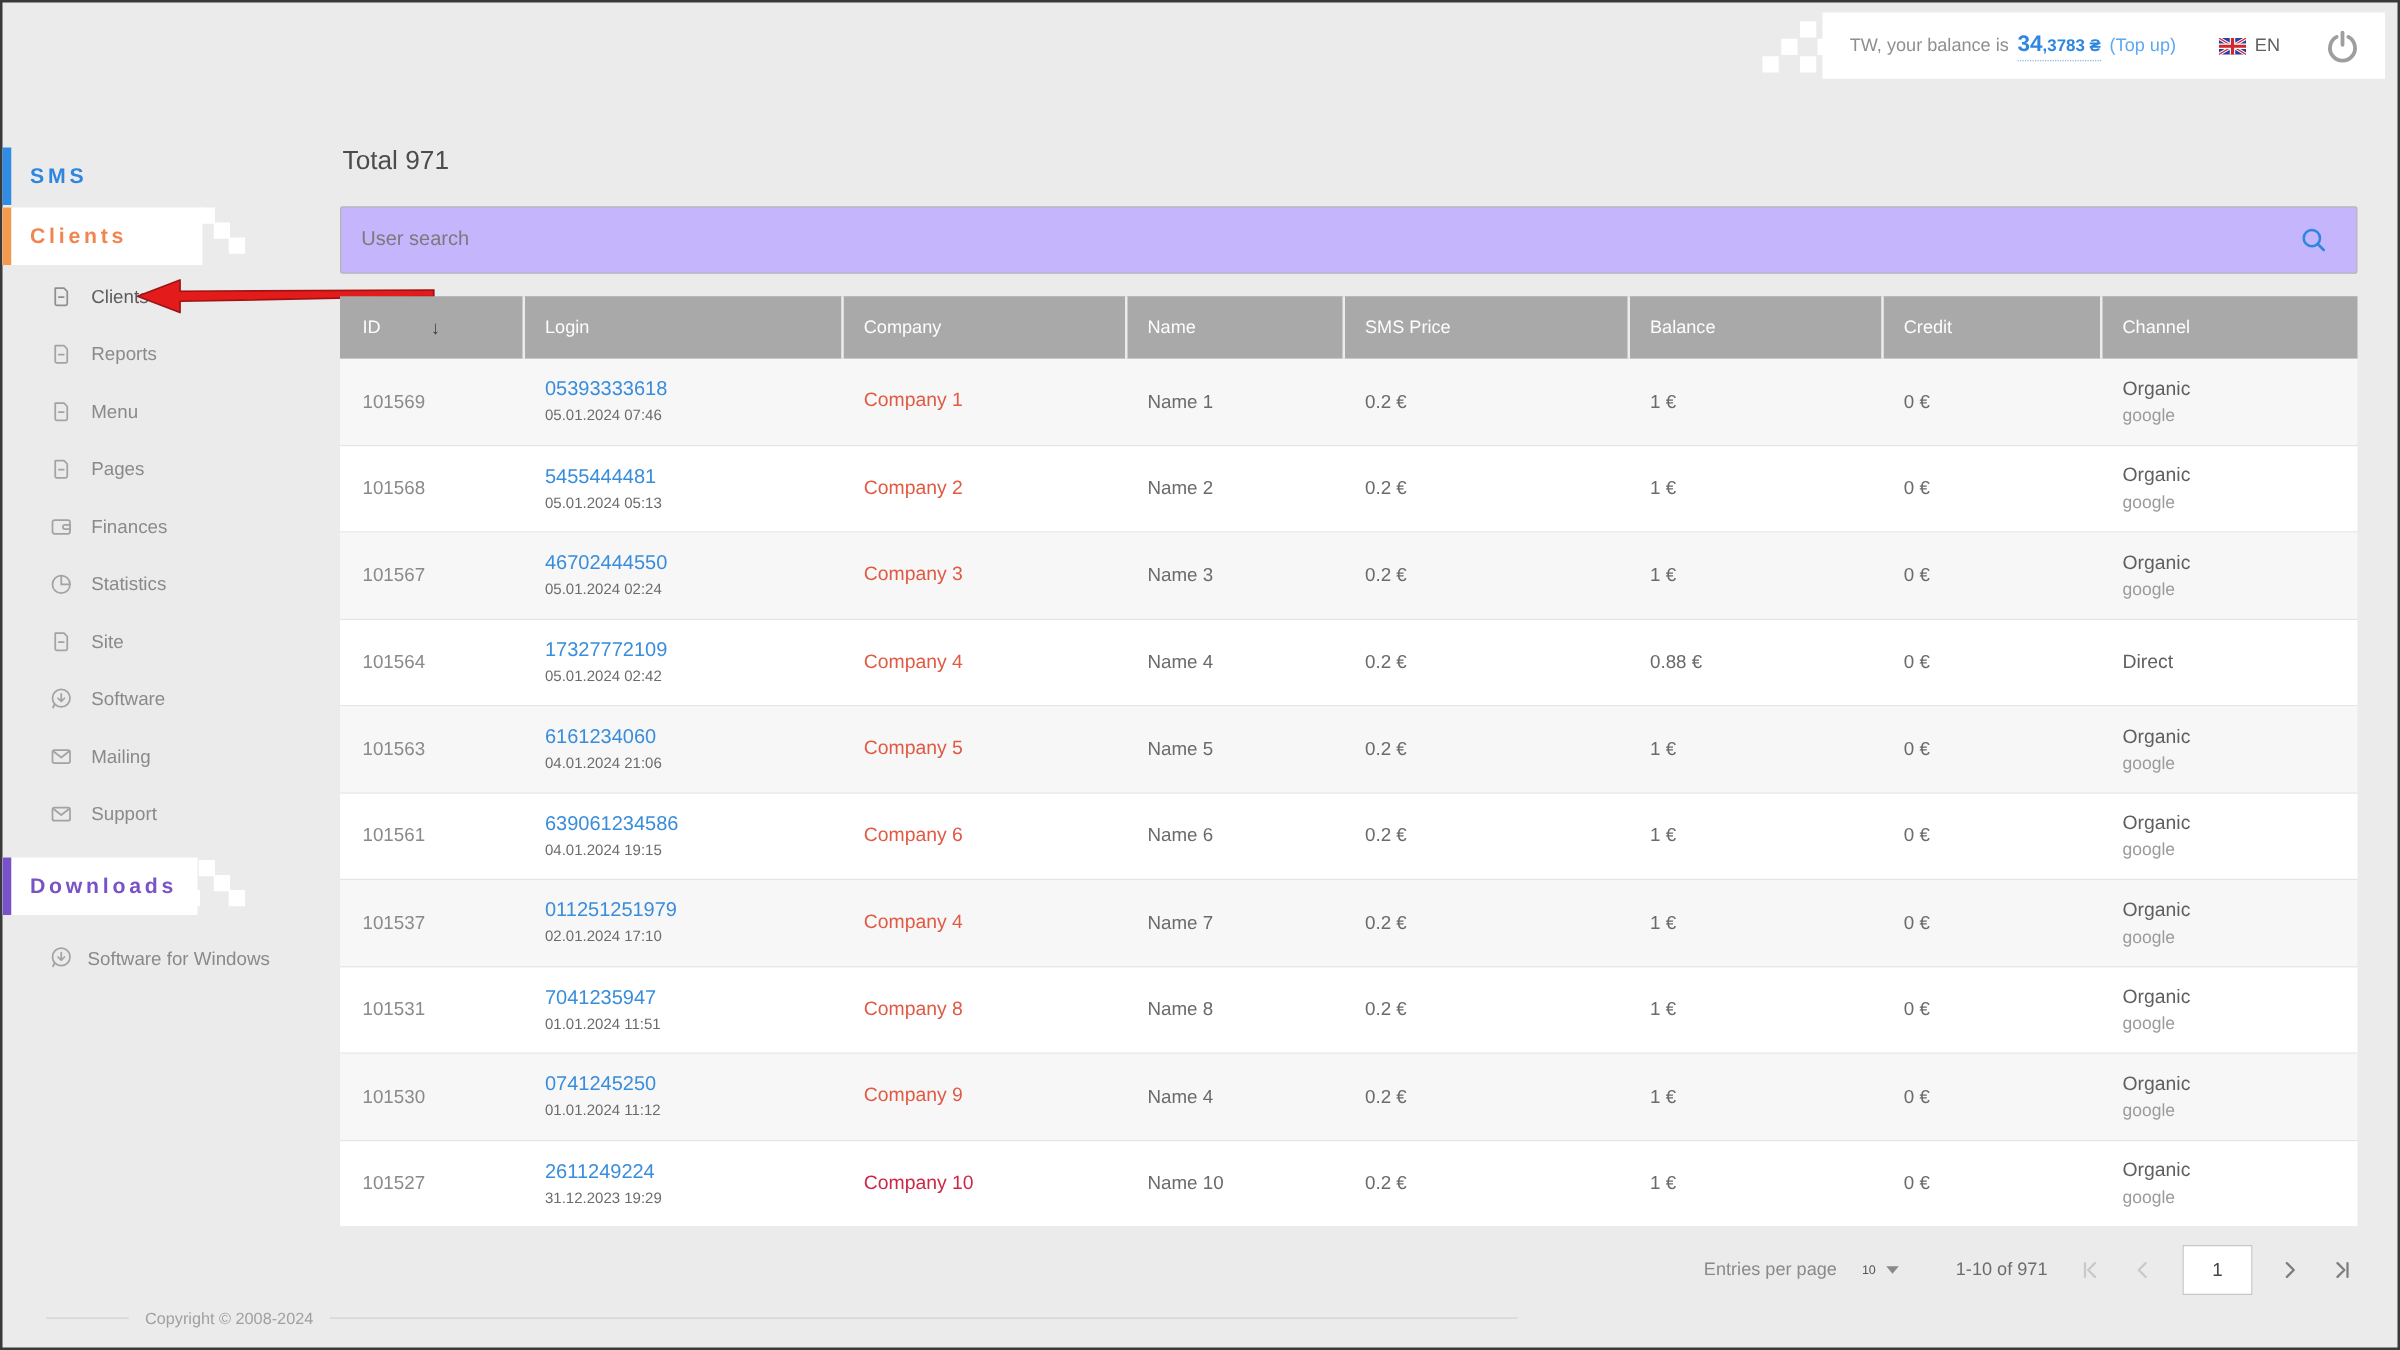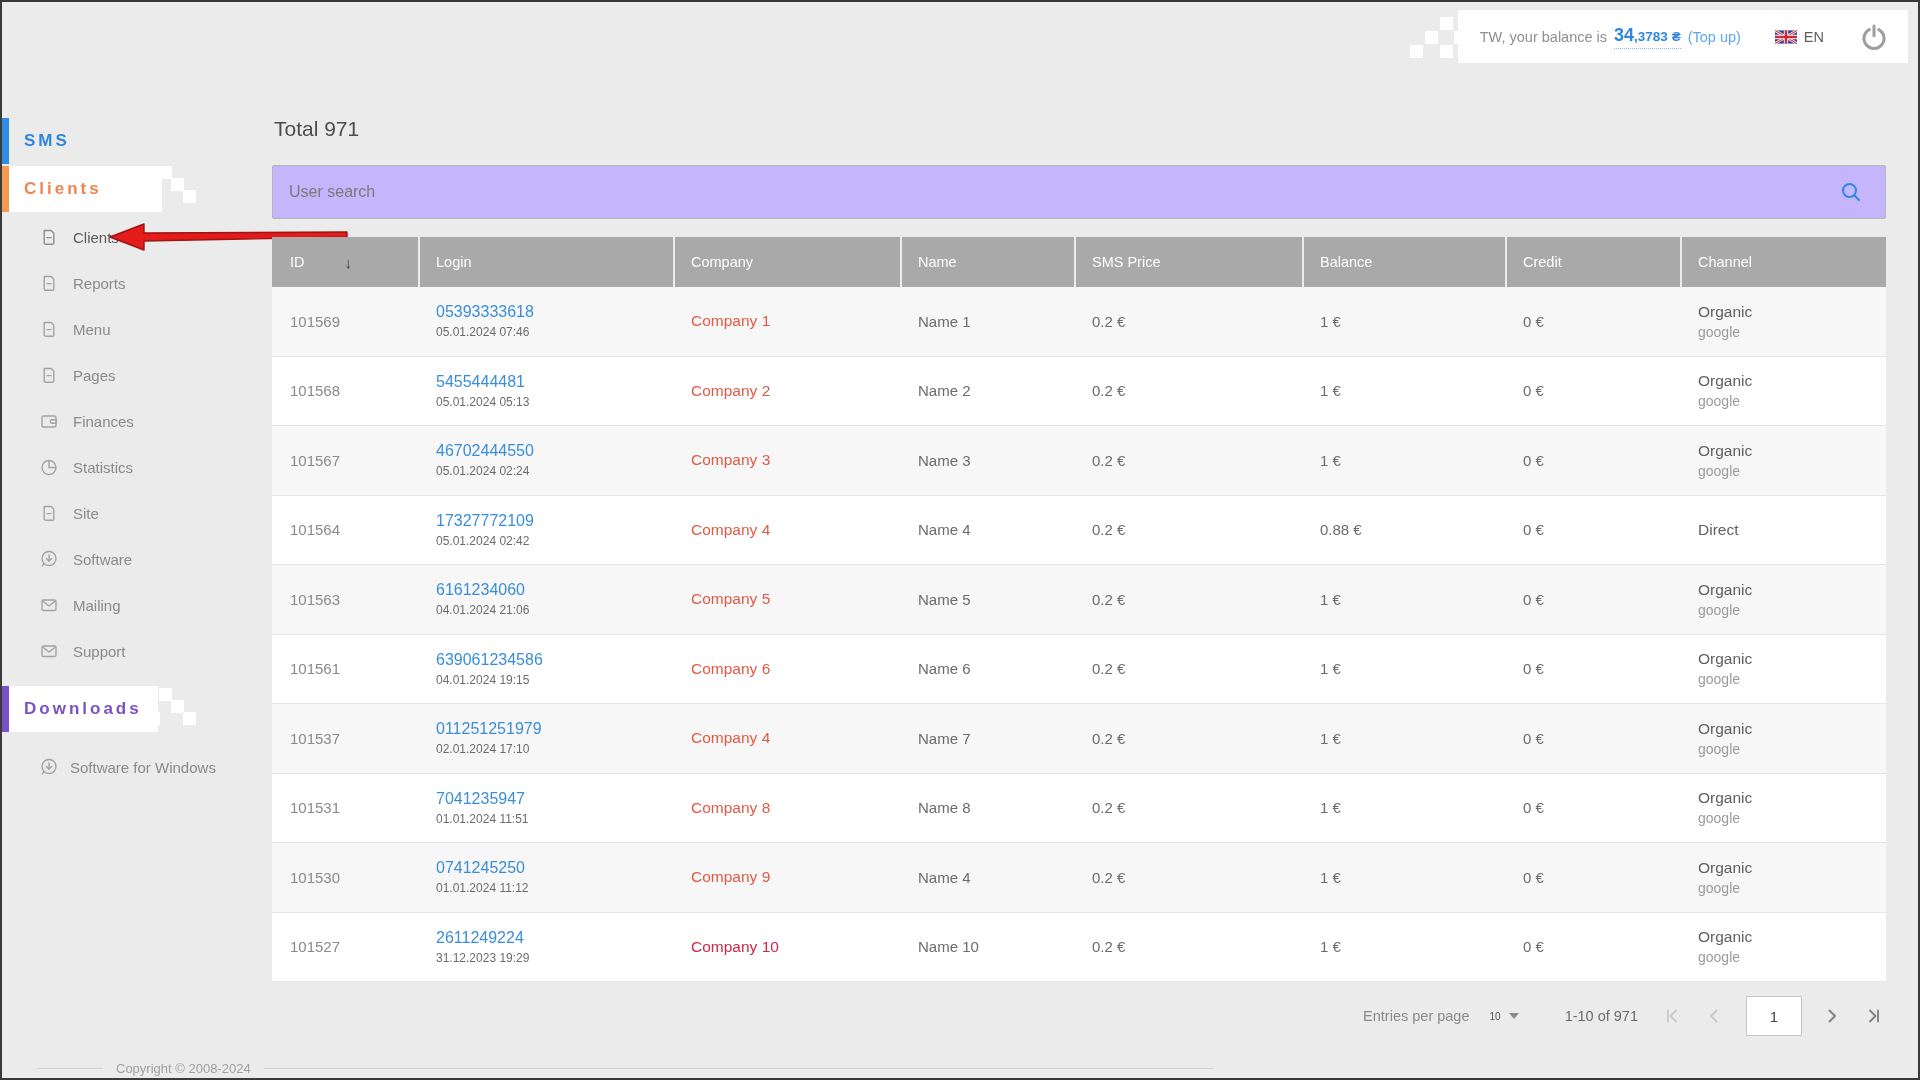--- a/index.html
+++ b/index.html
@@ -96,21 +96,21 @@
   .pag-range { color:#6b6b6b; font-size:14.5px; margin-left:46px; }
   .pag-btn { margin-left:26px; cursor:pointer; display:flex; align-items:center; }
   .pag-btn svg { display:block; }
   .pag-btn.disabled { color:#c9c9c9; }
   .pag-btn.enabled { color:#7d7d7d; }
   .page-box { width:56px; height:40px; background:#fff; border:1px solid #c6c6c6; margin-left:24px;
               display:flex; align-items:center; justify-content:center; font-size:15px; color:#444; cursor:text; }
   .pag-btn.next { margin-left:22px; }
 
   
-  .footer { position:absolute; left:35px; bottom:2px; display:flex; align-items:center; }
+  .footer { position:absolute; left:35px; bottom:16px; display:flex; align-items:center; }
   .footer .line { height:1px; background:#d2d2d2; }
   .footer .line.l { width:66px; }
   .footer .line.r { width:950px; }
   .footer .text { color:#a0a0a0; font-size:13px; margin:0 13px; white-space:nowrap; }
 </style>
 </head>
 <body>
 
 <div class="page">
 

